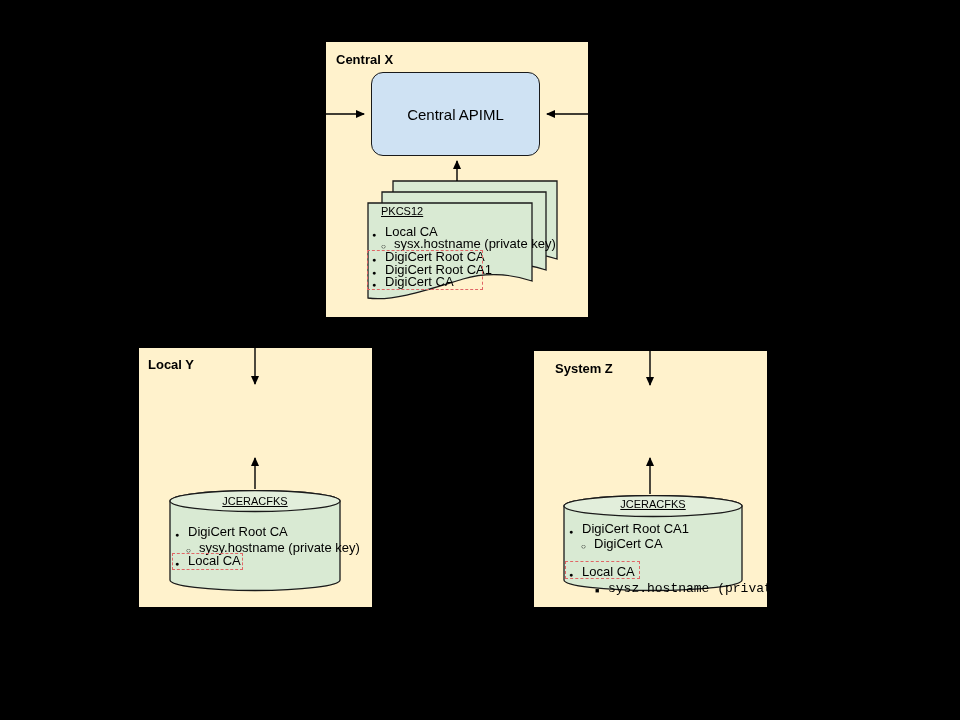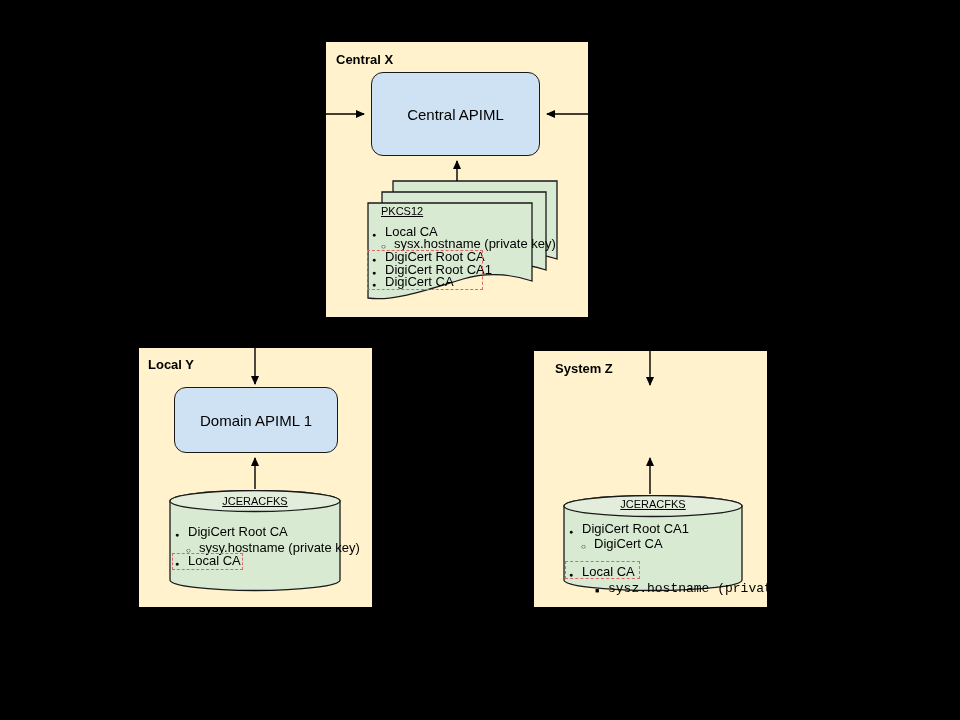--- a/index.html
+++ b/index.html
@@ -64,23 +64,20 @@
   <div class="row lvl1" style="left:372px;top:275px;">
     <span class="blt"></span>
     <span class="txt">DigiCert CA</span>
   </div>
 
   <div class="hl" style="left:367px;top:250px;width:116px;height:40px;"></div>
 
   <div class="group" style="left:138px;top:347px;width:235px;height:261px;"></div>
   <div class="group-label" style="left:148px;top:357px;">Local Y</div>
 
-  <div class="node" style="left:174px;top:387px;width:164px;height:66px;">
-    <span>Domain APIML 1</span>
-  </div>
 
   <svg class="shape" style="left:169px;top:490px;" width="172" height="103" viewBox="0 0 172 103">
     <path fill="#D9EAD3" stroke="#1a1a1a" stroke-width="1.3" d="M1,11 V90 A85,10.5 0 0 0 171,90 V11 A85,10.5 0 0 0 1,11 Z"></path>
     <ellipse cx="86" cy="11" rx="85" ry="10.5" fill="#E2EEDB" stroke="#1a1a1a" stroke-width="1.3"></ellipse>
   </svg>
 
   <div class="store-label center" style="left:185px;top:495px;width:140px;">JCERACFKS</div>
 
   <div class="row lvl1" style="left:175px;top:525px;">
     <span class="blt"></span>

